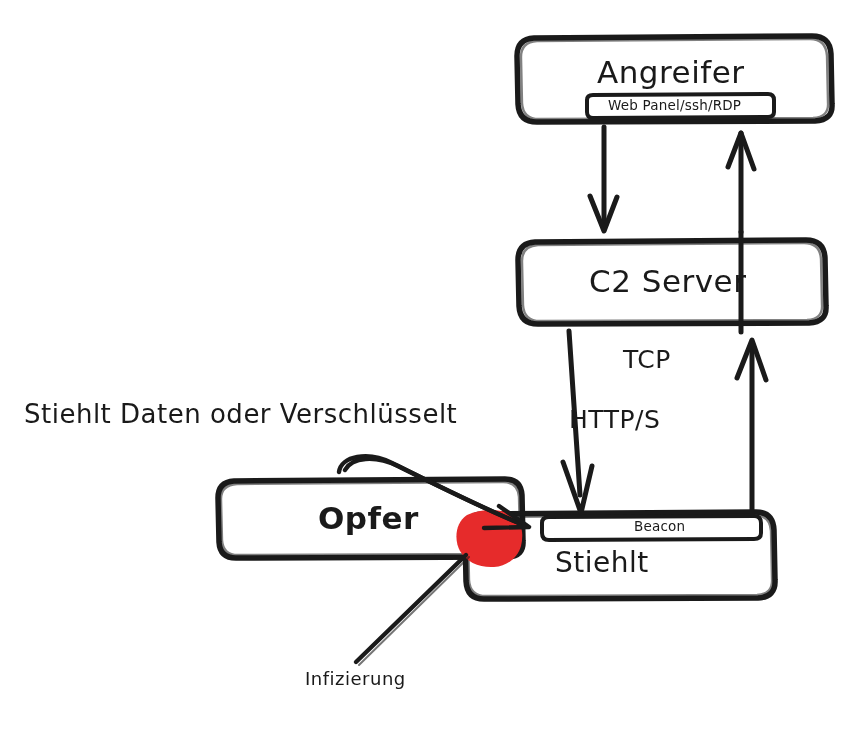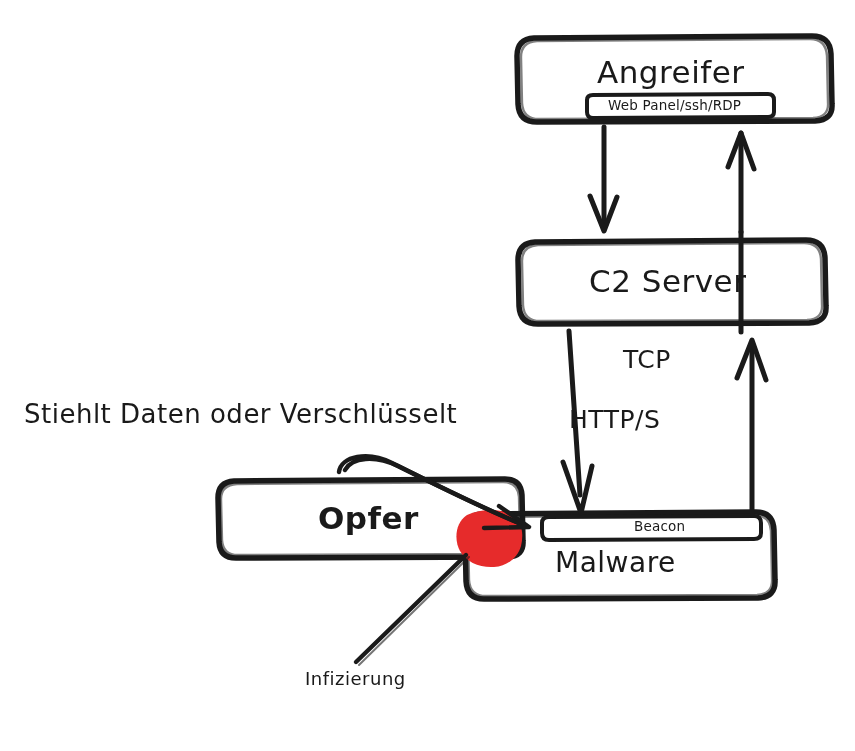--- a/index.html
+++ b/index.html
@@ -147,21 +147,21 @@
   <div class="label node-title" style="left:597px; top:54px;">Angreifer</div>
 
   <div class="label chip-label" style="left:608px; top:97px;">Web Panel/ssh/RDP</div>
 
   <div class="label node-title" style="left:589px; top:263px;">C2 Server</div>
 
   <div class="label node-title" style="left:318px; top:500px;font-weight:bold;">Opfer</div>
 
   <div class="label chip-label" style="left:634px; top:518px;">Beacon</div>
 
-  <div class="label node-title-sm" style="left:555px; top:546px;">Malware</div>
+  <div class="label node-title-sm" style="left:555px; top:546px;">Stiehlt</div>
 
   <div class="label edge-label" style="left:623px; top:345px;">TCP</div>
 
   <div class="label edge-label" style="left:569px; top:405px;">HTTP/S</div>
 
   <div class="label caption-label" style="left:24px; top:399px;text-align:right;">Stiehlt Daten oder Verschlüsselt</div>
 
   <div class="label annot-label" style="left:305px; top:668px;">Infizierung</div>
 
 </div>

